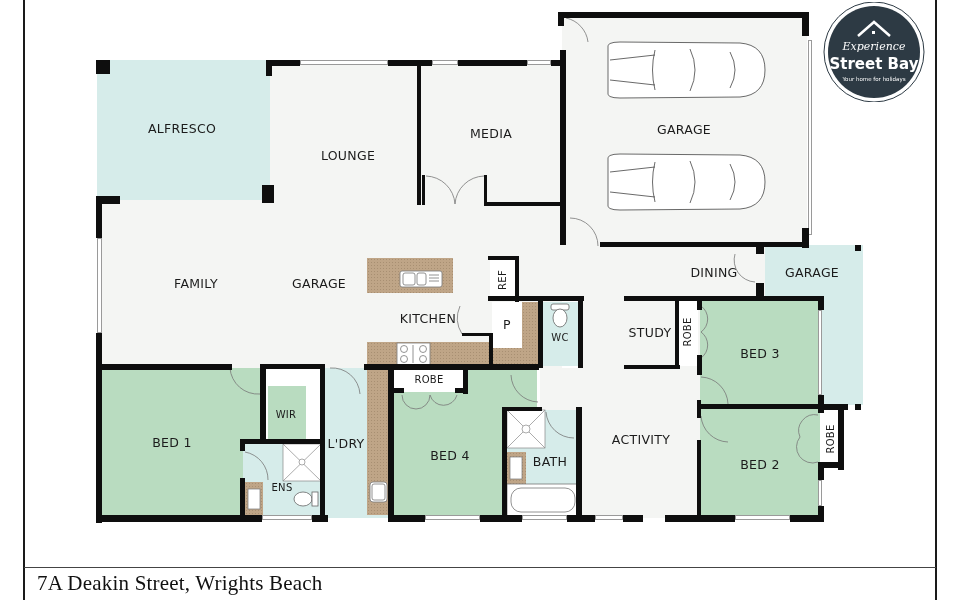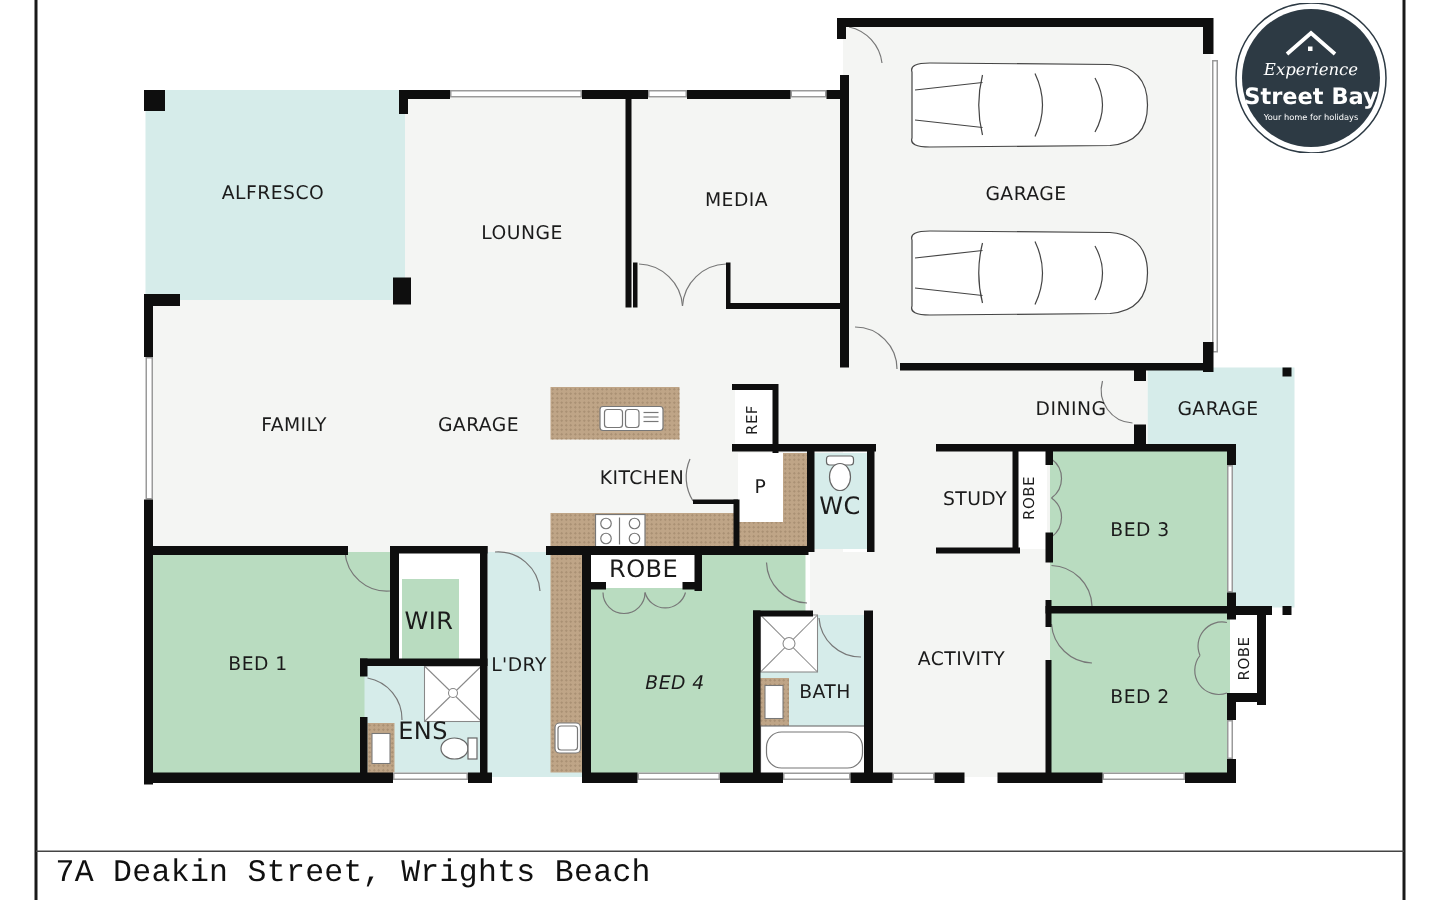--- a/index.html
+++ b/index.html
@@ -2,27 +2,27 @@
 <html><head>
 <meta charset="utf-8">
 <style>
   html,body{margin:0;padding:0;}
   body{width:960px;height:600px;background:#ffffff;position:relative;overflow:hidden;font-family:"DejaVu Sans","Liberation Sans",sans-serif;}
   .frame-left{position:absolute;left:23px;top:0;width:2px;height:600px;background:#1a1a1a;}
   .frame-right{position:absolute;left:935px;top:0;width:2px;height:600px;background:#1a1a1a;}
   .frame-hr{position:absolute;left:24px;top:567px;width:912px;height:1px;background:#444;}
   .room{position:absolute;}
   .lbl{position:absolute;font-size:12.5px;color:#1b1b1b;letter-spacing:0.3px;white-space:nowrap;transform:translate(-50%,-50%);font-family:"DejaVu Sans",sans-serif;}
-  .lbl.sm{font-size:16px;}
+  .lbl.sm{font-size:10px;}
   .lbl.vert{transform:translate(-50%,-50%) rotate(-90deg);font-size:10px;}
   .w{position:absolute;background:#0e0e0e;}
   .win{position:absolute;background:#ffffff;border:1px solid #9a9a9a;box-sizing:border-box;}
   .bench{position:absolute;background:#bfa587;background-image:radial-gradient(#a88f72 0.6px,transparent 0.8px);background-size:3px 3px;}
   .disclaimer{position:absolute;left:38px;top:542px;font-size:7.2px;line-height:10px;color:#222;font-family:"DejaVu Sans",sans-serif;}
-  .address{position:absolute;left:37px;top:571px;font-size:21px;color:#111;font-family:Liberation Mono, monospace;letter-spacing:0.2px;}
+  .address{position:absolute;left:37px;top:571px;font-size:21px;color:#111;font-family:Liberation Serif, serif;letter-spacing:0.2px;}
   .logo{position:absolute;left:818px;top:2px;width:112px;height:100px;}
 </style>
 </head>
 <body>
 
 <div class="frame-left"></div>
 <div class="frame-right"></div>
 <div class="frame-hr"></div>
 
 <div>
@@ -255,21 +255,21 @@
   <div class="lbl" style="left:714px;top:272px;">DINING</div>
   <div class="lbl" style="left:812px;top:272px;">GARAGE</div>
   <div class="lbl" style="left:650px;top:332px;">STUDY</div>
   <div class="lbl vert" style="left:687px;top:332px;">ROBE</div>
   <div class="lbl" style="left:760px;top:353px;">BED 3</div>
   <div class="lbl" style="left:172px;top:442px;">BED 1</div>
   <div class="lbl sm" style="left:286px;top:414px;">WIR</div>
   <div class="lbl sm" style="left:282px;top:487px;">ENS</div>
   <div class="lbl" style="left:346px;top:443px;">L'DRY</div>
   <div class="lbl sm" style="left:429px;top:379px;">ROBE</div>
-  <div class="lbl" style="left:450px;top:455px;font-style:italic;">BED 4</div>
+  <div class="lbl" style="left:450px;top:455px;">BED 4</div>
   <div class="lbl" style="left:550px;top:461px;">BATH</div>
   <div class="lbl" style="left:641px;top:439px;">ACTIVITY</div>
   <div class="lbl" style="left:760px;top:464px;">BED 2</div>
   <div class="lbl vert" style="left:830px;top:439px;">ROBE</div>
 </div>
 
 <div class="logo">
   <svg width="112" height="100" viewBox="0 0 112 100">
     <circle cx="56" cy="50" r="50" fill="#ffffff" stroke="#2d3a44" stroke-width="1"></circle>
     <circle cx="56" cy="50" r="46" fill="#2d3a44"></circle>

